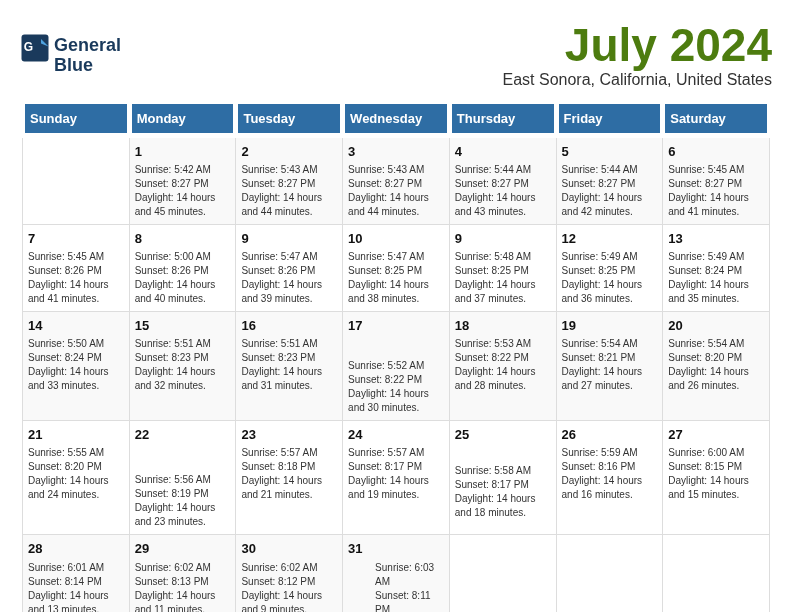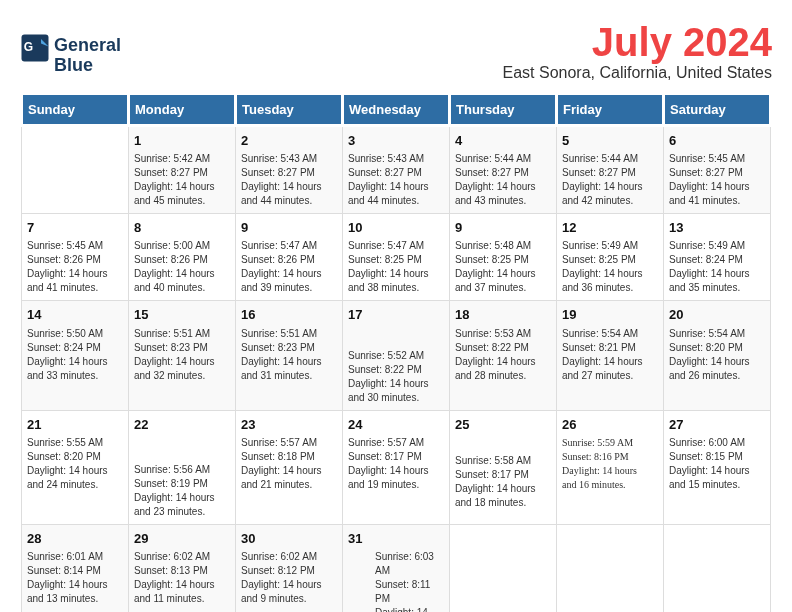--- a/index.html
+++ b/index.html
@@ -29,23 +29,23 @@
       margin-top: 16px;
     }
     .logo-icon {
       width: 30px;
       height: 30px;
     }
     .title-area {
       text-align: right;
     }
     .main-title {
-      font-size: 40px;
+      font-size: 46px;
       font-weight: bold;
-      color: #ef4444;
+      color: #4d7c0f;
       line-height: 1.1;
     }
     .subtitle {
       font-size: 16px;
       color: #333;
       margin-left: 42px;
     }
     table {
       width: 100%;
       border-collapse: collapse;
@@ -53,21 +53,21 @@
     }
     thead tr {
       background-color: #2e6da4;
       color: #fff;
     }
     thead th {
       padding: 7px 5px;
       text-align: left;
       font-size: 13px;
       font-weight: bold;
-      border: 3px solid #ffffff;
+      border: 5px solid #ffffff;
     }
     tbody tr {
       border-bottom: 1px solid #ccc;
     }
     tbody tr:nth-child(odd) {
       background-color: #f9f9f9;
     }
     tbody tr:nth-child(even) {
       background-color: #fff;
     }
@@ -306,21 +306,21 @@
         </td>
         <td>
           <span class="day-number">25</span>
           <div class="day-info" style="white-space: pre-line; margin-top: 20px;">Sunrise: 5:58 AM
 Sunset: 8:17 PM
 Daylight: 14 hours
 and 18 minutes.</div>
         </td>
         <td>
           <span class="day-number">26</span>
-          <div class="day-info" style="white-space: pre-line; font-family: Liberation Serif, serif;">Sunrise: 5:59 AM
+          <div class="day-info" style="white-space: pre-line;">Sunrise: 5:59 AM
 Sunset: 8:16 PM
 Daylight: 14 hours
 and 16 minutes.</div>
         </td>
         <td>
           <span class="day-number">27</span>
           <div class="day-info" style="white-space: pre-line;">Sunrise: 6:00 AM
 Sunset: 8:15 PM
 Daylight: 14 hours
 and 15 minutes.</div>

